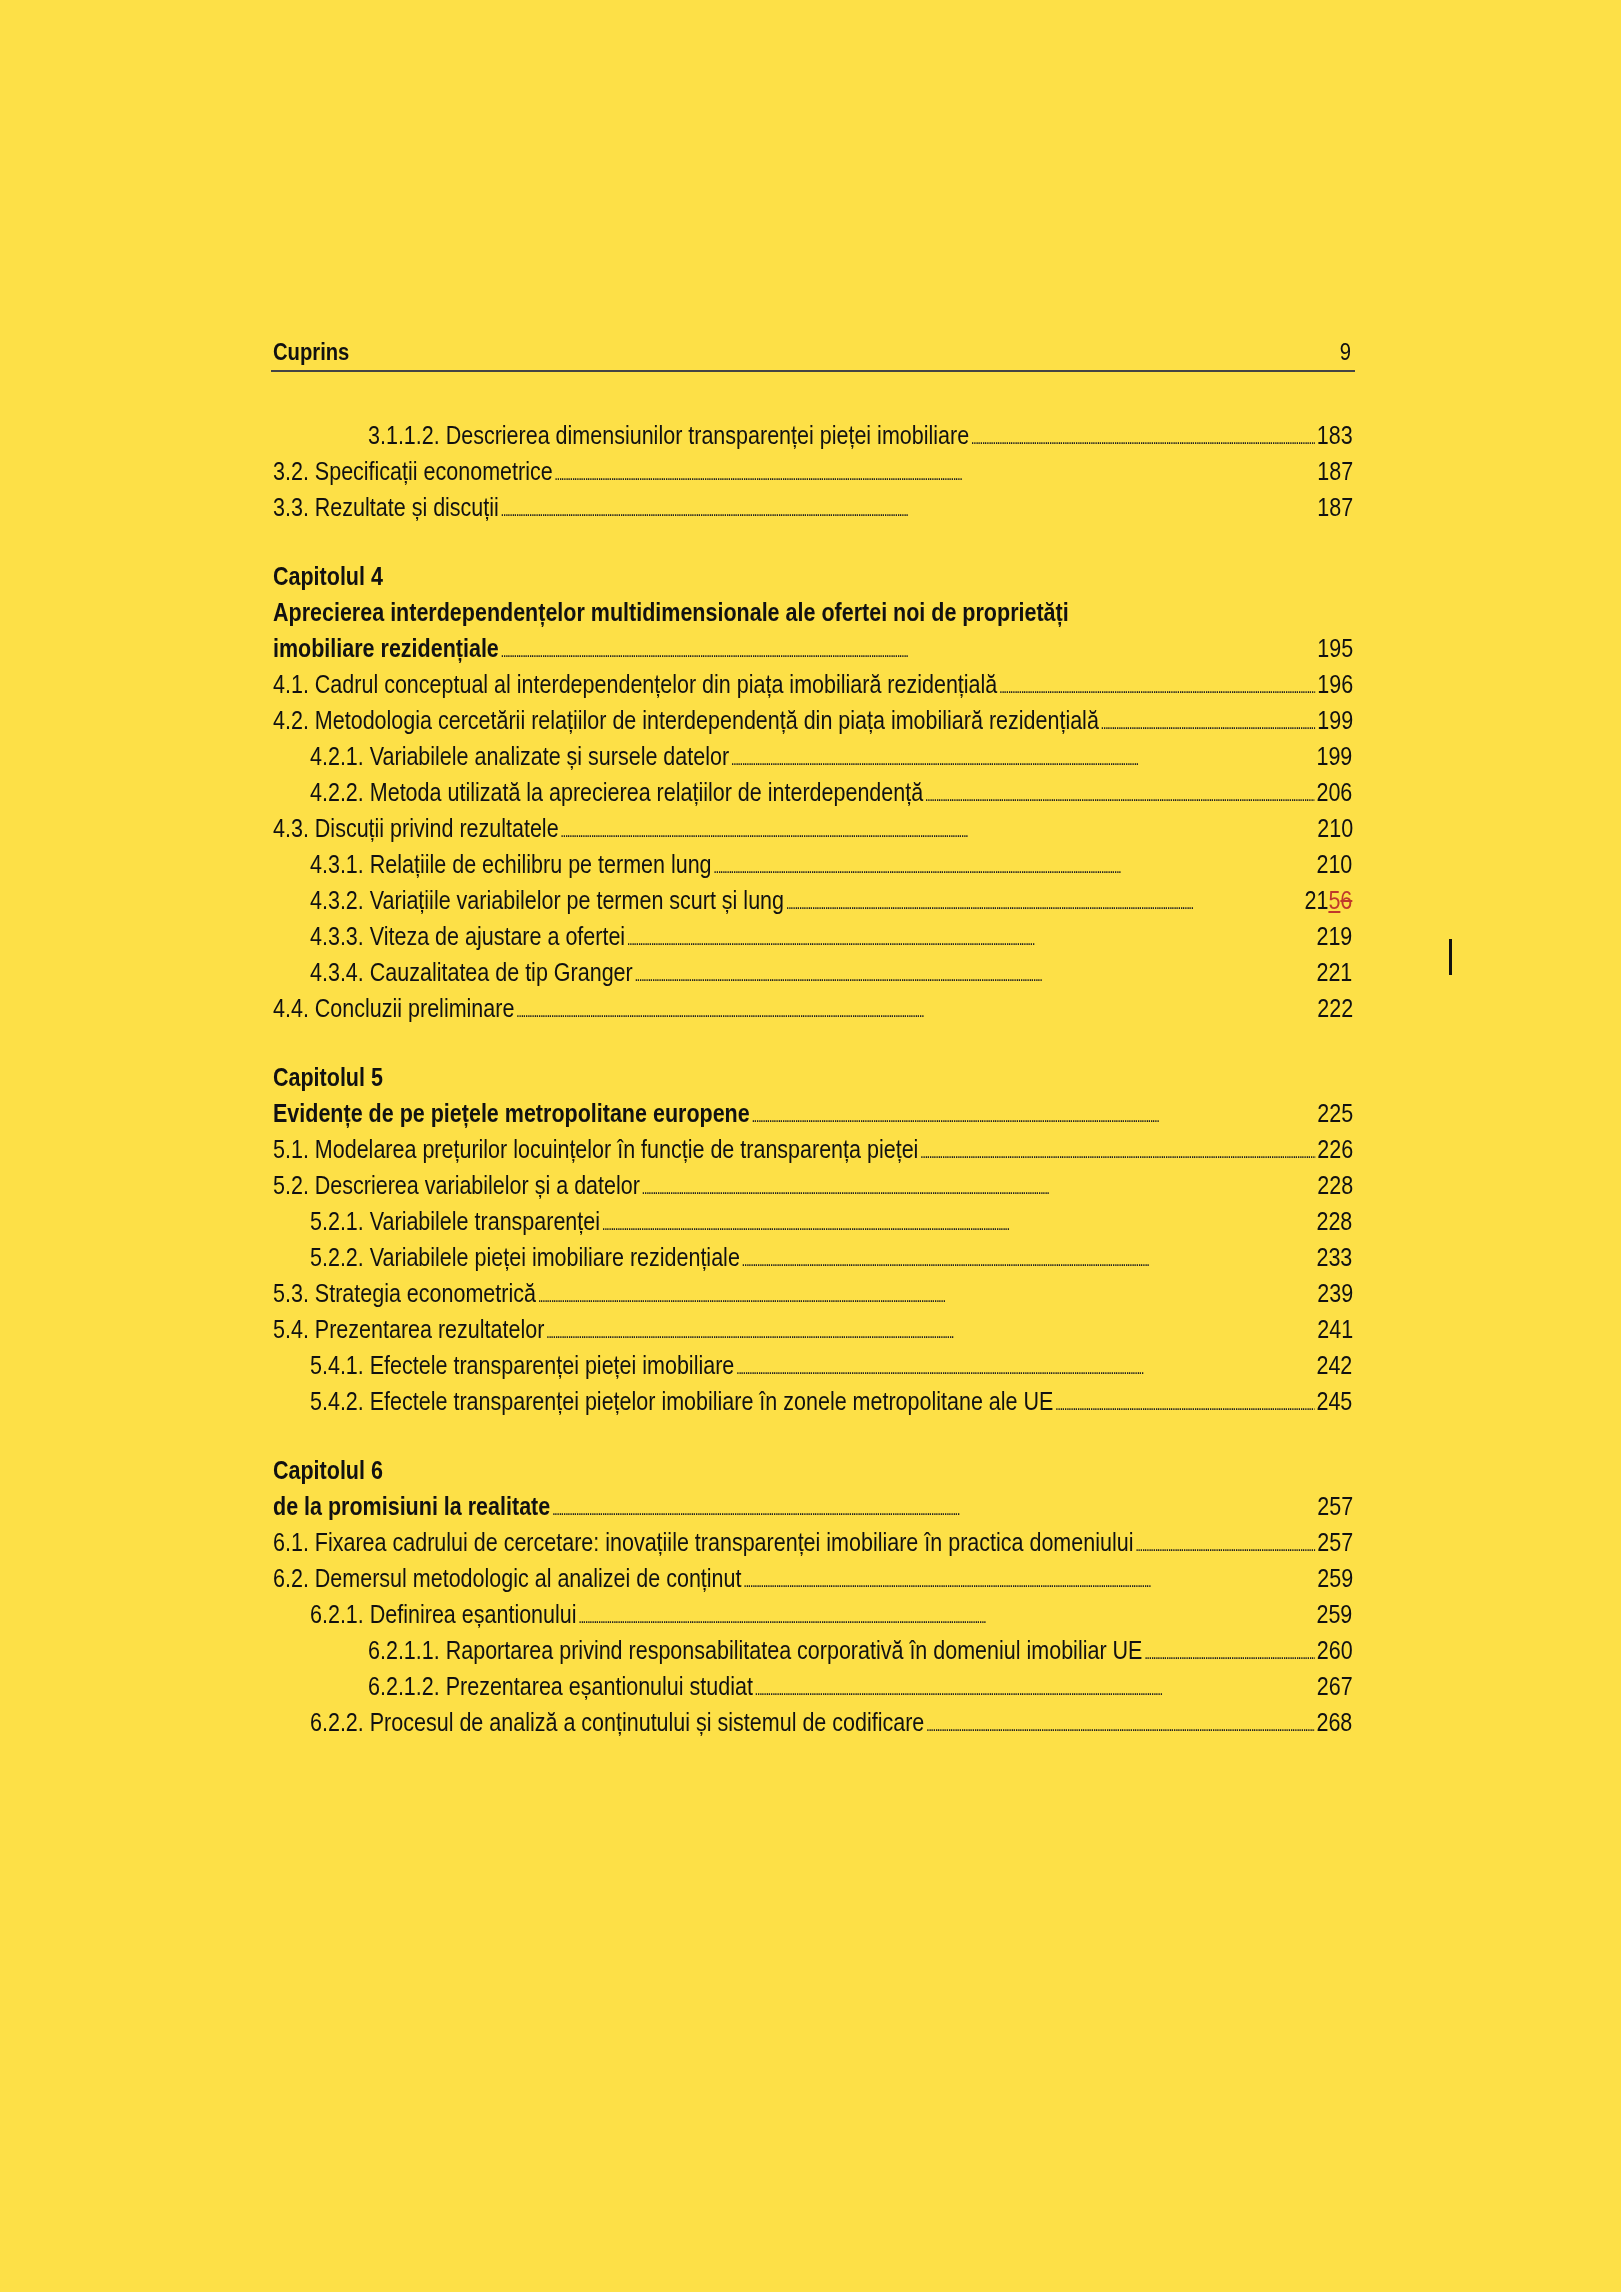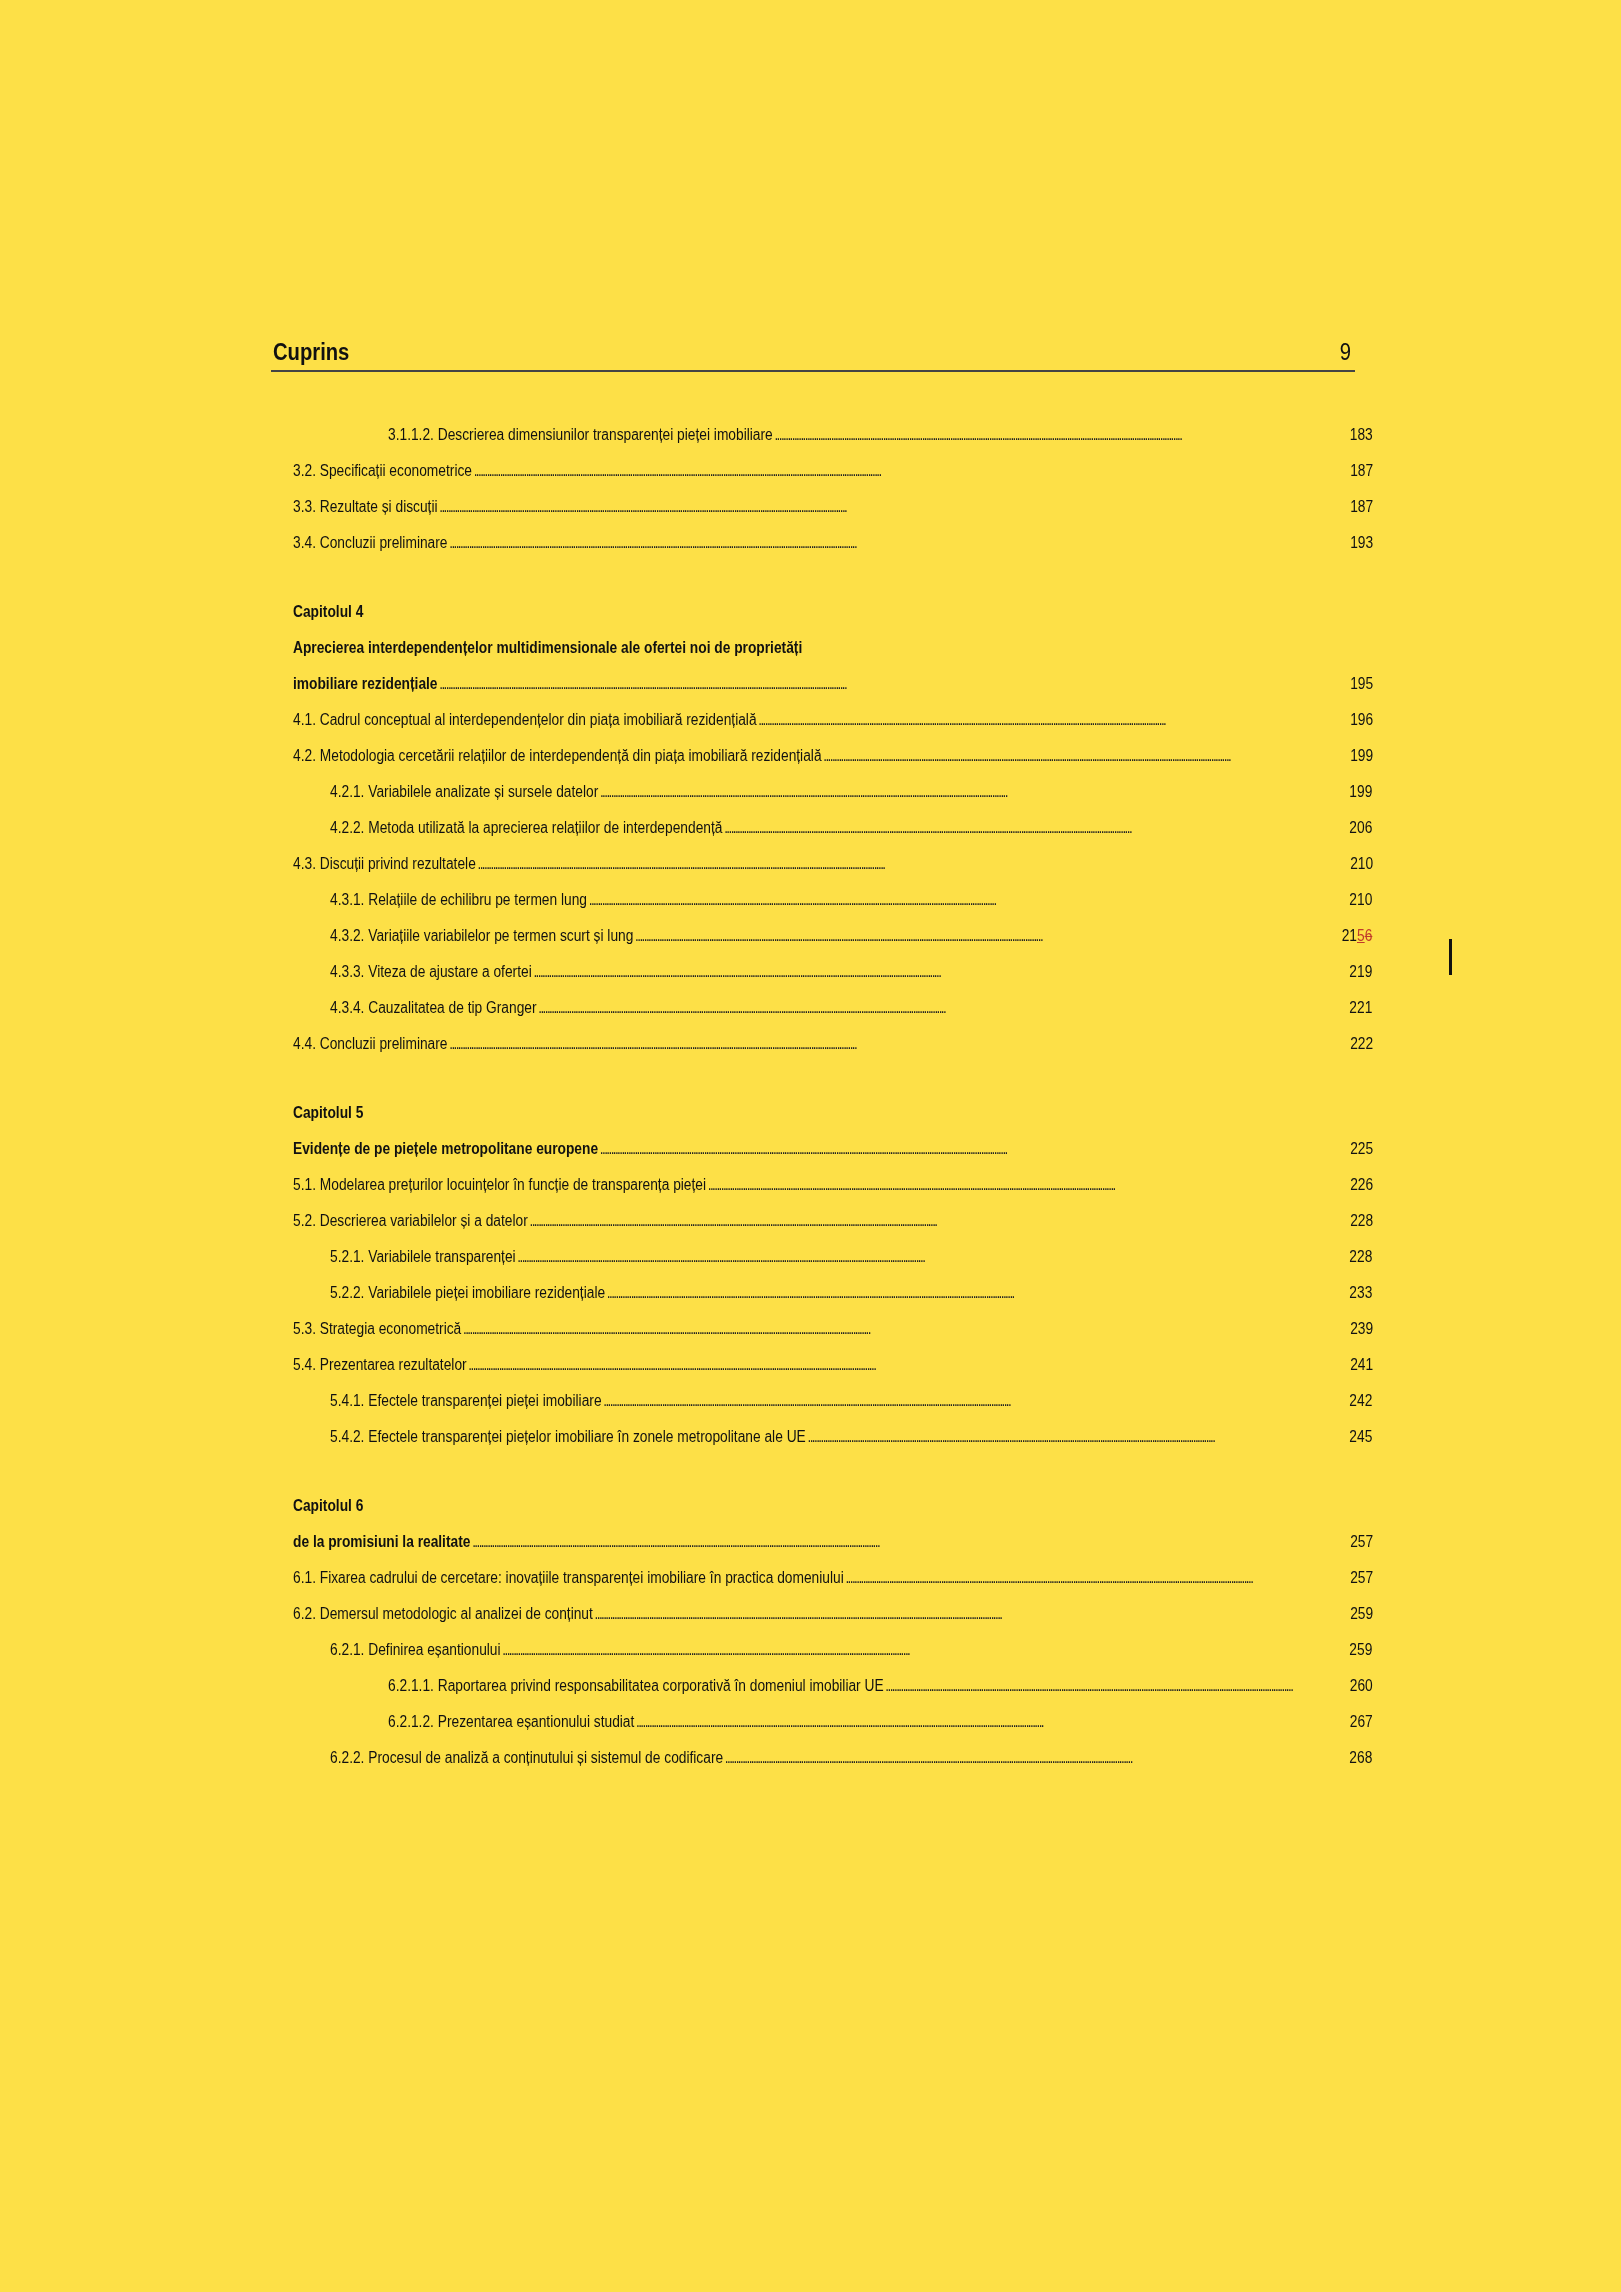--- a/index.html
+++ b/index.html
@@ -14,21 +14,21 @@
   .header .title, .header .pnum {
     position: absolute; top: 0; font-family: "Liberation Sans", sans-serif;
     font-size: 23.5px; line-height: 27.4px; color: #111;
     transform-origin: left top;
   }
   .header .title { left: 2px; font-weight: bold; transform: scaleX(0.86); }
   .header .pnum { right: 3.9px; transform: scaleX(0.86); transform-origin: right top; }
 
   .toc {
     position: absolute; left: 271px; top: 417px; width: 1082px;
-    font-family: "Liberation Sans", sans-serif; font-size: 16px; color: #111; margin-left: 20px;
+    font-family: "Liberation Sans", sans-serif; font-size: 25px; color: #111;
   }
   .row {
     position: relative; height: 36px; line-height: 36px; white-space: nowrap;
   }
   .row .inner {
     position: absolute; left: 0; top: 0; width: 1259px;
     transform: scaleX(0.86); transform-origin: left top;
     display: flex; align-items: baseline;
   }
   .row.l1 .inner { left: 2px; width: 1256px; }
@@ -87,27 +87,20 @@
       <span class="page-no">187</span>
     </div>
       </div>
     <div class="row l1">
         <div class="inner">
       <span class="text">3.3. Rezultate și discuții </span>
       <span class="leader"></span>
       <span class="page-no">187</span>
     </div>
       </div>
-    <div class="row l1">
-        <div class="inner">
-      <span class="text">3.4. Concluzii preliminare</span>
-      <span class="leader"></span>
-      <span class="page-no">193</span>
-    </div>
-      </div>
 
     <div class="gap"></div>
 
     <div class="chapter">
         <div class="inner">Capitolul 4</div>
       </div>
     <div class="chapter">
         <div class="inner">Aprecierea interdependențelor multidimensionale ale ofertei noi de proprietăți</div>
       </div>
     <div class="row l1 bold spaced">

